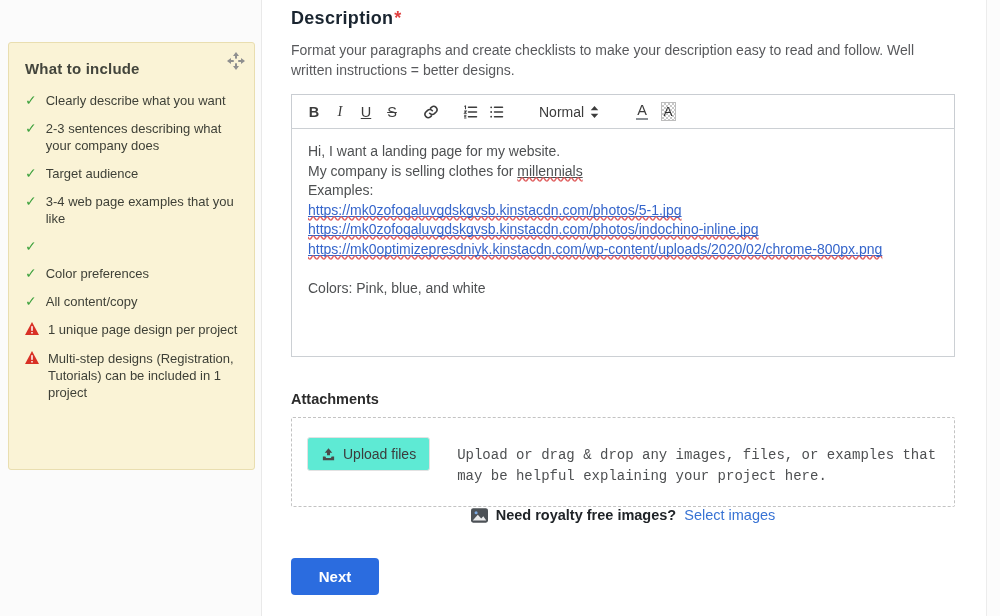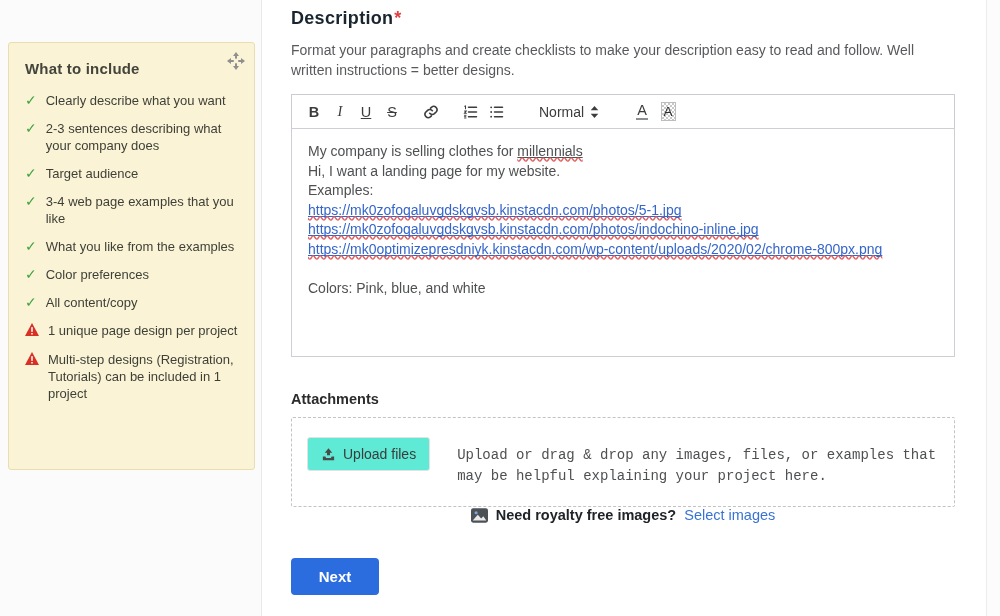--- a/index.html
+++ b/index.html
@@ -135,21 +135,20 @@
       <li class="tip-item">
           <span class="check-glyph">✓</span>
           <span>Target audience</span>
         </li>
       <li class="tip-item">
           <span class="check-glyph">✓</span>
           <span>3-4 web page examples that you like</span>
         </li>
       <li class="tip-item">
           <span class="check-glyph">✓</span>
-          <span>What you like from the examples</span>
         </li>
       <li class="tip-item">
           <span class="check-glyph">✓</span>
           <span>Color preferences</span>
         </li>
       <li class="tip-item">
           <span class="check-glyph">✓</span>
           <span>All content/copy</span>
         </li>
     </ul>
@@ -235,22 +234,22 @@
       <span class="sep"></span>
     <span class="tbtn">
         <span class="glyph-a">A</span>
       </span>
     <span class="tbtn">
         <span class="glyph-a-hl">A</span>
       </span>
   </div>
 
   <div class="editor">
+    <div class="ed-line">Hi, I want a landing page for my website.</div>
     <div class="ed-line"><span>My company is selling clothes for </span><span class="u-blue"><span class="wavy">millennials</span></span></div>
-    <div class="ed-line">Hi, I want a landing page for my website.</div>
     <div class="ed-line">Examples:</div>
     <div class="ed-line"><a class="ed-link"><span class="wavy">https://mk0zofoqaluvgdskgvsb.kinstacdn.com/photos/5-1.jpg</span></a></div>
     <div class="ed-line"><a class="ed-link"><span class="wavy">https://mk0zofoqaluvgdskgvsb.kinstacdn.com/photos/indochino-inline.jpg</span></a></div>
     <div class="ed-line"><a class="ed-link"><span class="wavy">https://mk0optimizepresdniyk.kinstacdn.com/wp-content/uploads/2020/02/chrome-800px.png</span></a></div>
     <div class="ed-line">&nbsp;</div>
     <div class="ed-line">Colors: Pink, blue, and white</div>
   </div>
 
   <h2 class="attach-title">Attachments</h2>
   <div class="attach-box">

